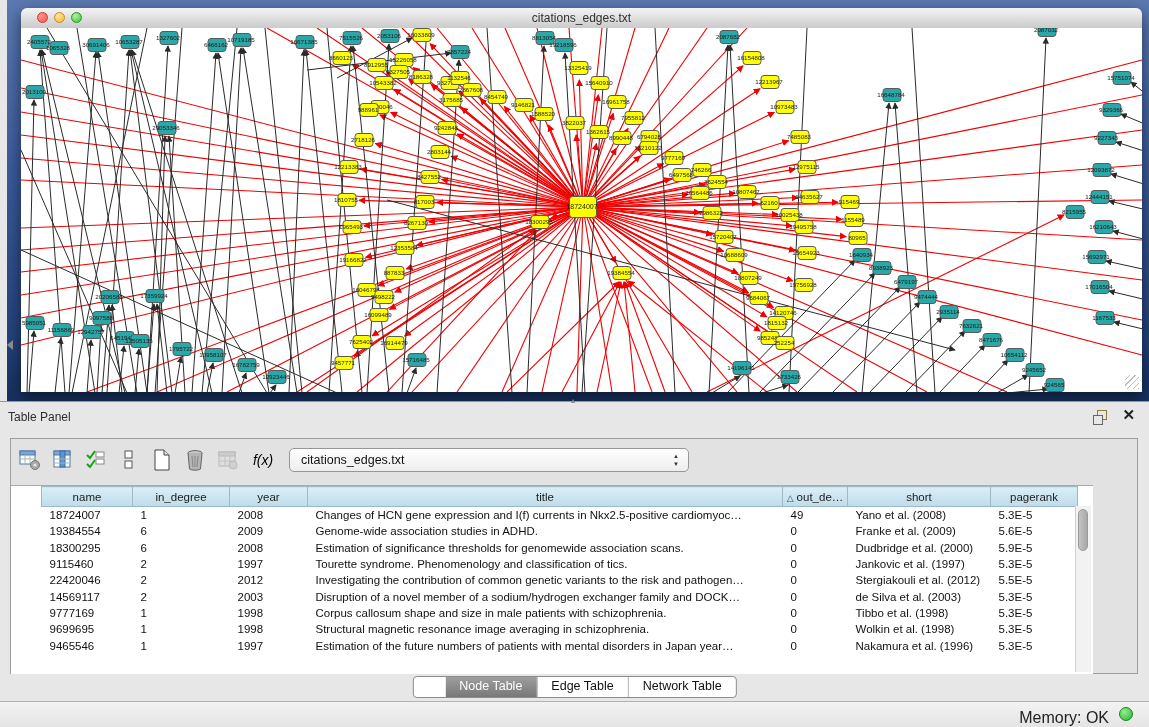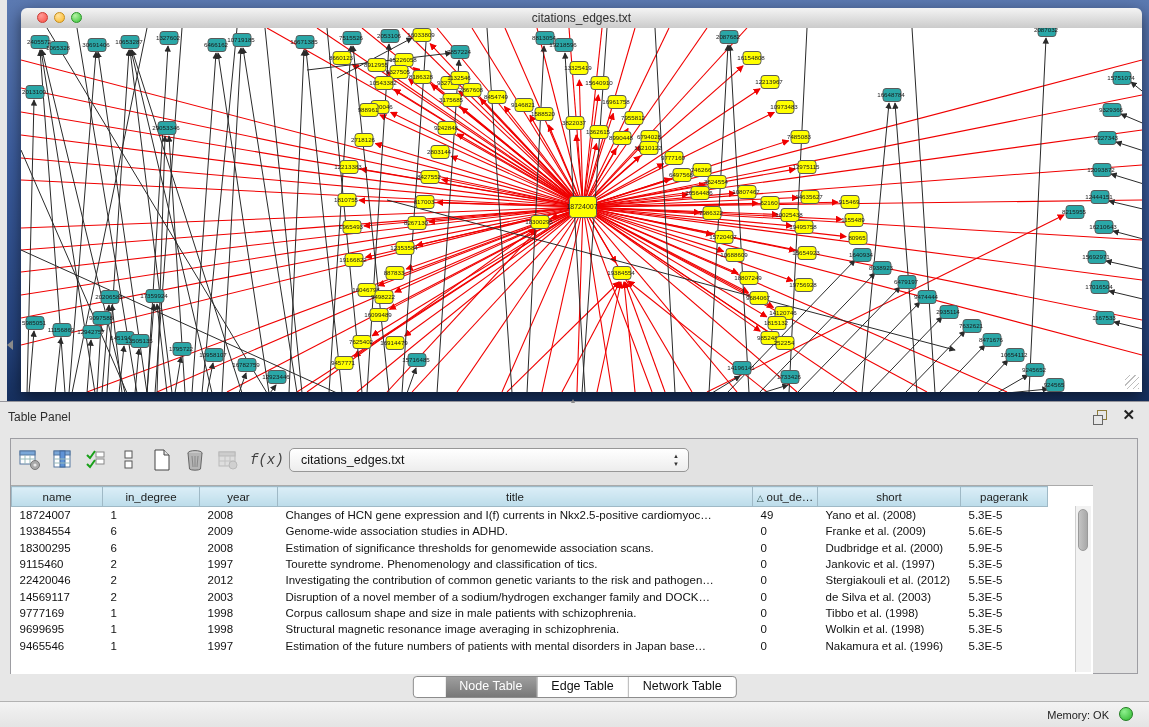--- a/index.html
+++ b/index.html
@@ -35,50 +35,50 @@
   #float-icon{position:absolute;right:42px;top:8px;width:14px;height:14px;}
   #float-icon .back{position:absolute;left:4px;top:0;width:8px;height:8px;border:1px solid #8d7b3a;background:transparent;}
   #float-icon .front{position:absolute;left:0;top:5px;width:8px;height:8px;border:1px solid #666;background:#e7e7e7;}
   #close-icon{position:absolute;right:14px;top:5px;font-size:15px;font-weight:bold;color:#222;line-height:16px;}
 
   #panelbox{position:absolute;left:10px;top:36px;width:1128px;height:236px;
     border:1px solid #9d9da2;background:#e2e2e2;box-sizing:border-box;}
   #toolbar{position:absolute;left:8px;top:6px;height:30px;display:flex;align-items:center;}
   .ticon{width:22px;height:22px;margin-right:11px;position:relative;}
   .ticon svg{display:block;}
-  #fx-icon{font-family:Liberation Mono, monospace;font-style:italic;font-size:14px;color:#404040;
+  #fx-icon{font-family:Liberation Sans, sans-serif;font-style:italic;font-size:14px;color:#000000;
     width:26px;margin-right:2px;text-align:center;}
   #combo{position:absolute;left:278px;top:9px;width:400px;height:24px;box-sizing:border-box;
     border:1px solid #979797;border-radius:5px;background:linear-gradient(#ffffff,#ededed);}
   #combo-label{position:absolute;left:11px;top:4px;font-size:12.5px;color:#111;}
   #combo-arrows{position:absolute;right:9px;top:3px;font-size:6px;color:#333;line-height:8px;text-align:center;}
 
   
   #tablewrap{position:absolute;left:0px;top:46px;width:1082px;height:188px;background:#fff;
     border-top:1px solid #aaa;overflow:hidden;}
-  table{border-collapse:collapse;table-layout:fixed;width:1036px;}
+  table{border-collapse:collapse;table-layout:fixed;width:1036px;margin-left:30px;}
   th{height:19px;background:linear-gradient(#dbeef7,#bcdcea);border:1px solid #9fb9c6;border-left:none;
     font-size:11.5px;font-weight:normal;color:#1c1c1c;text-align:center;overflow:hidden;white-space:nowrap;padding:0 2px;}
   th:first-child{border-left:1px solid #9fb9c6;}
   td{height:16.3px;font-size:11.5px;color:#111;padding:0 0 0 8px;overflow:hidden;white-space:nowrap;}
   .sort-tri{font-size:9px;color:#355;margin-right:3px;}
   #vscroll{position:absolute;left:1064px;top:67px;width:15px;height:166px;background:#f2f2f2;
     border-left:1px solid #d0d0d0;}
   #vthumb{position:absolute;left:2px;top:3px;width:10px;height:42px;border-radius:6px;
     background:linear-gradient(90deg,#c4c4c4,#a8a8a8);border:1px solid #9a9a9a;box-sizing:border-box;}
 
   
   #tabs{position:absolute;left:50%;top:274px;transform:translateX(-50%);display:flex;height:20px;
     border:1px solid #8c8c8c;border-radius:4px;overflow:hidden;background:#fff;font-size:12.5px;padding-left:32px;}
   .tab{padding:2px 14px 0 14px;color:#111;border-left:1px solid #b5b5b5;}
   .tab:first-child{border-left:none;}
   .tab.active{background:linear-gradient(#9e9e9e,#787878);color:#fff;border-left:none;}
   #statusbar{position:absolute;left:0;top:299px;width:1149px;height:27px;
     border-top:1px solid #b2b2b2;background:linear-gradient(#f3f3f3,#e3e3e3);}
-  #memory-label{position:absolute;right:40px;top:7px;font-size:11px;color:#222;}
+  #memory-label{position:absolute;right:40px;top:7px;font-size:16px;color:#222;}
   #memory-dot{position:absolute;right:16px;top:5px;width:14px;height:14px;border-radius:50%;
     background:radial-gradient(circle at 35% 30%,#8ef08e,#2db52d);border:1px solid #1f7d1f;box-sizing:border-box;}
 </style>
 </head>
 <body>
 
 <div id="screen">
 
   <div id="desktop">
     <div id="graphwin">
@@ -1011,21 +1011,21 @@
                 <td>1998</td>
                 <td>Structural magnetic resonance image averaging in schizophrenia.</td>
                 <td>0</td>
                 <td>Wolkin et al. (1998)</td>
                 <td>5.3E-5</td>
               </tr>
               <tr>
                 <td>9465546</td>
                 <td>1</td>
                 <td>1997</td>
-                <td>Estimation of the future numbers of patients with mental disorders in Japan base…</td>
+                <td>Estimation of the future numbers of patients with mental disorders in Japan year…</td>
                 <td>0</td>
                 <td>Nakamura et al. (1996)</td>
                 <td>5.3E-5</td>
               </tr>
             </tbody>
         </table>
       </div>
       <div id="vscroll">
         <div id="vthumb"></div>
       </div>

